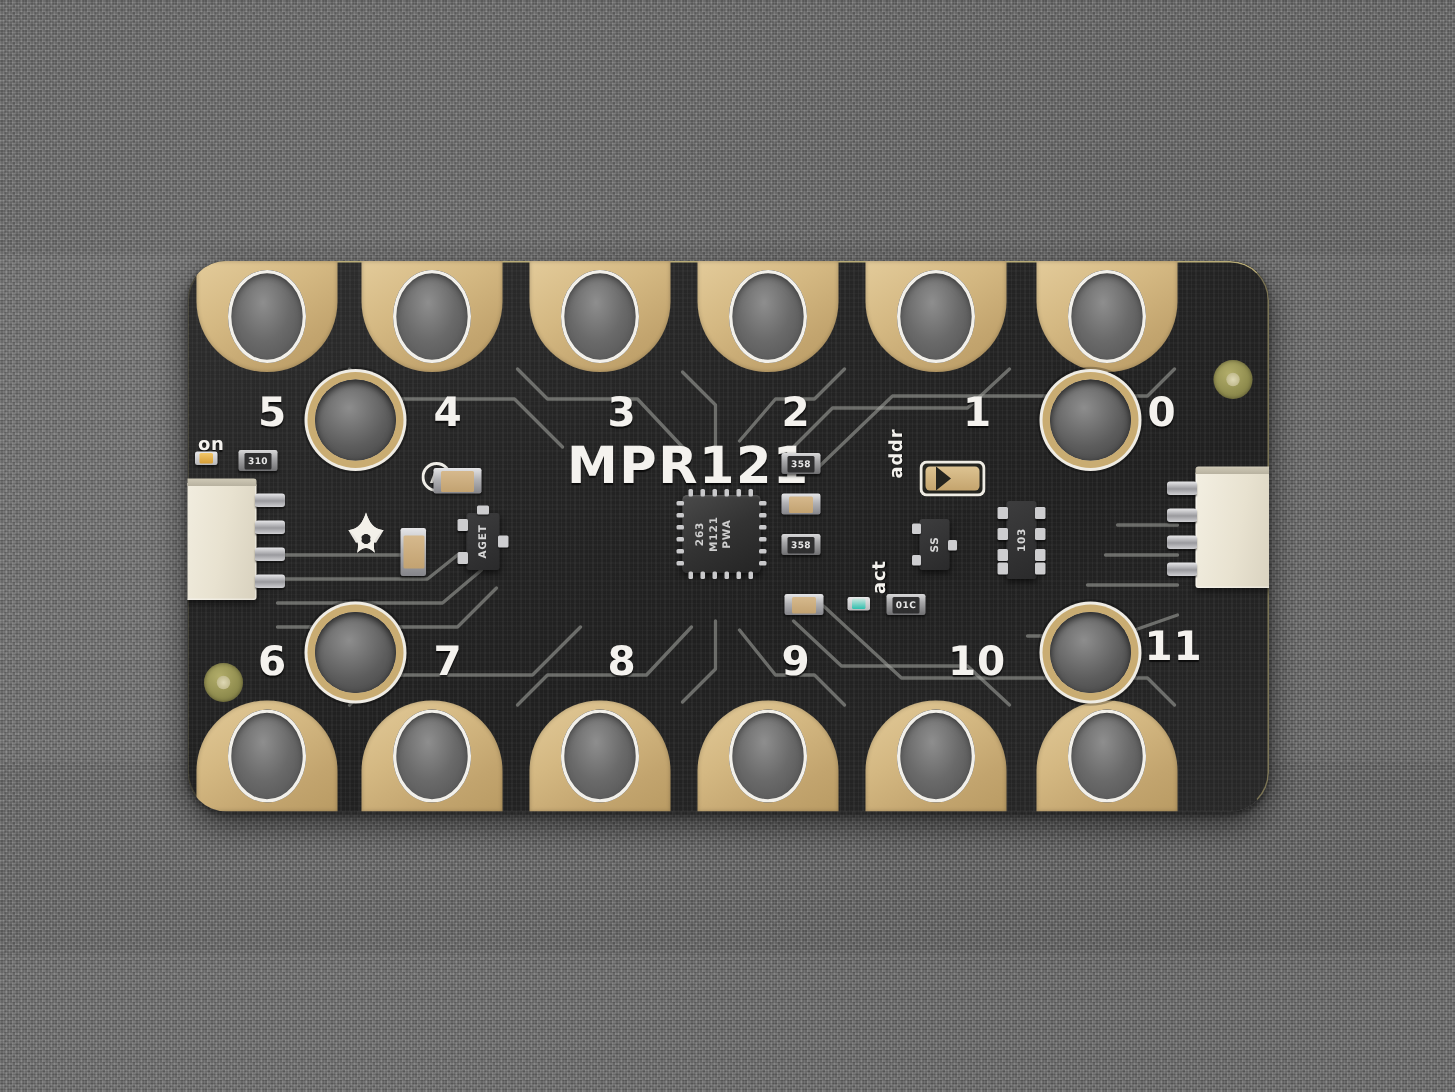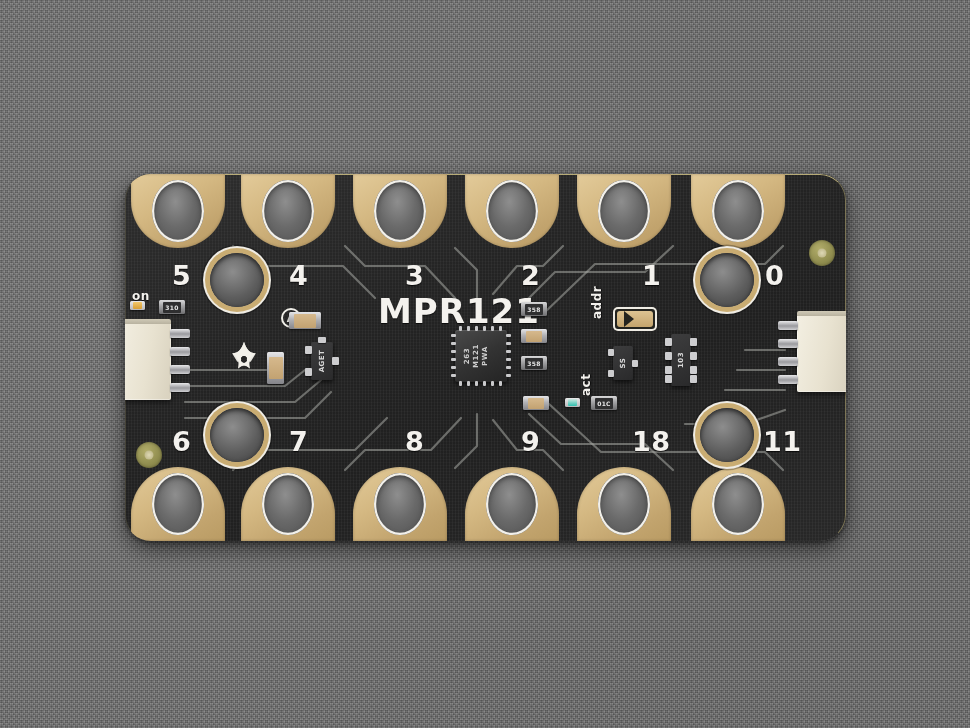--- a/index.html
+++ b/index.html
@@ -287,22 +287,22 @@
   <div class="silk num" style="left:164px;top:88px">4</div>
   <div class="silk num" style="left:280px;top:88px">3</div>
   <div class="silk num" style="left:396px;top:88px">2</div>
   <div class="silk num" style="left:517px;top:88px">1</div>
   <div class="silk num" style="left:640px;top:88px">0</div>
 
   <div class="silk num" style="left:47px;top:254px">6</div>
   <div class="silk num" style="left:164px;top:254px">7</div>
   <div class="silk num" style="left:280px;top:254px">8</div>
   <div class="silk num" style="left:396px;top:254px">9</div>
-  <div class="silk num" style="left:507px;top:254px">18</div>
-  <div class="silk num" style="left:638px;top:254px">11</div>
+  <div class="silk num" style="left:507px;top:254px">10</div>
+  <div class="silk num" style="left:638px;top:244px">11</div>
 
   <div class="silk title-mpr" style="left:253px;top:120px">MPR121</div>
 
   <div class="silk tiny" style="left:7px;top:116px">on</div>
   <div class="silk tiny rot" style="left:466px;top:145px">addr</div>
   <div class="silk tiny rot" style="left:455px;top:222px">act</div>
 
   <div id="amark" style="left:156px;top:134px">
     <span>A</span>
   </div>

